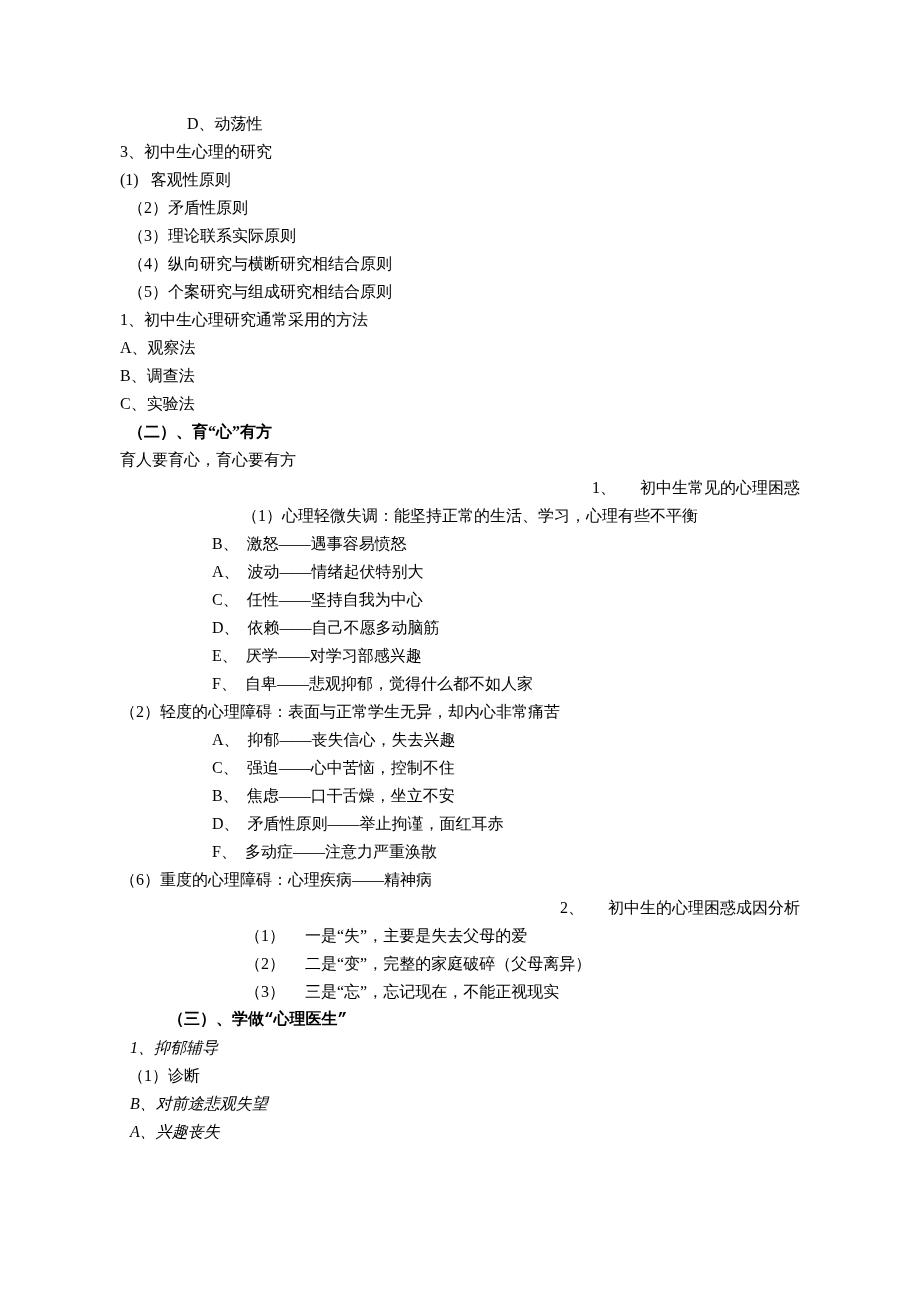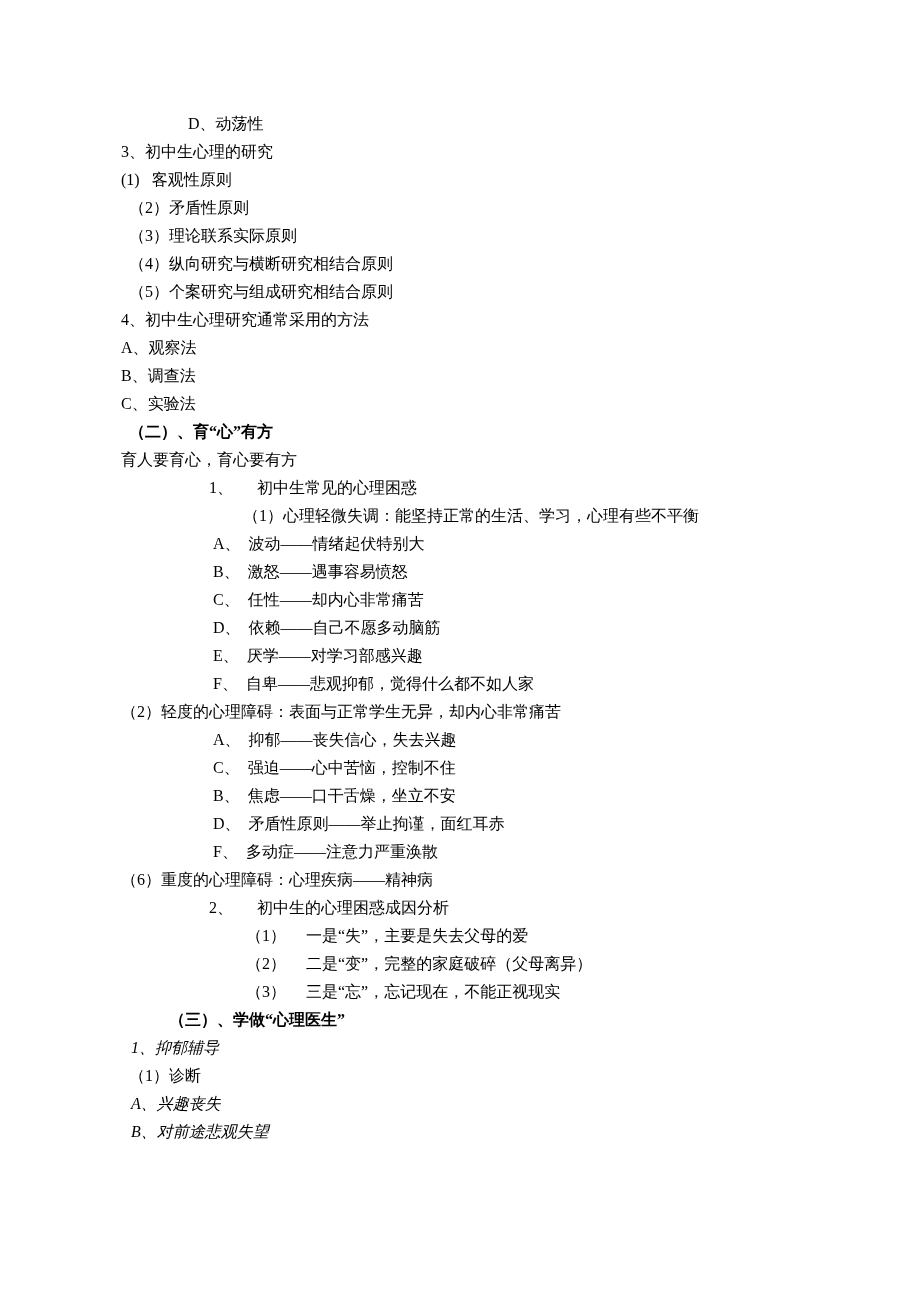--- a/index.html
+++ b/index.html
@@ -6,71 +6,70 @@
       margin: 0;
       padding: 0;
       background: #ffffff;
       font-family: "SimSun", "宋体", serif;
       font-size: 16px;
       color: #000000;
       line-height: 1.75;
       width: 920px;
     }
     .page {
-      padding: 110px 120px 80px 81px;
-      margin-left: 40px;
+      padding: 110px 120px 80px 120px;
     }
     .line {
       white-space: pre-wrap;
     }
     .lvl-1b { padding-left: 67px; }
     .lvl-0 { padding-left: 0px; }
     .lvl-0a { padding-left: 8px; }
     .lvl-0b { padding-left: 10px; font-style: italic; }
-    .lvl-num1 { padding-left: 88px; }
+    .lvl-num1 { padding-left: 88px; text-align: right; }
     .lvl-num1a { padding-left: 122px; }
     .lvl-indA { padding-left: 92px; }
-    .lvl-p2 { padding-left: 48px; }
+    .lvl-p2 { padding-left: 48px; font-family: Liberation Mono, monospace; }
     .lvl-cause { padding-left: 125px; }
     .bold { font-weight: bold; }
   </style>
 </head>
 <body>
 
 <div class="page">
 <div class="line lvl-1b">D、动荡性</div>
     <div class="line lvl-0">3、初中生心理的研究</div>
     <div class="line lvl-0">(1)   客观性原则</div>
     <div class="line lvl-0a">（2）矛盾性原则</div>
     <div class="line lvl-0a">（3）理论联系实际原则</div>
     <div class="line lvl-0a">（4）纵向研究与横断研究相结合原则</div>
     <div class="line lvl-0a">（5）个案研究与组成研究相结合原则</div>
-    <div class="line lvl-0">4、初中生心理研究通常采用的方法</div>
+    <div class="line lvl-0">1、初中生心理研究通常采用的方法</div>
     <div class="line lvl-0">A、观察法</div>
     <div class="line lvl-0">B、调查法</div>
     <div class="line lvl-0">C、实验法</div>
     <div class="line lvl-0a bold">（二）、育“心”有方</div>
     <div class="line lvl-0">育人要育心，育心要有方</div>
     <div class="line lvl-num1">1、　  初中生常见的心理困惑</div>
     <div class="line lvl-num1a">（1）心理轻微失调：能坚持正常的生活、学习，心理有些不平衡</div>
+    <div class="line lvl-indA">B、  激怒——遇事容易愤怒</div>
     <div class="line lvl-indA">A、  波动——情绪起伏特别大</div>
-    <div class="line lvl-indA">B、  激怒——遇事容易愤怒</div>
-    <div class="line lvl-indA">C、  任性——却内心非常痛苦</div>
+    <div class="line lvl-indA">C、  任性——坚持自我为中心</div>
     <div class="line lvl-indA">D、  依赖——自己不愿多动脑筋</div>
     <div class="line lvl-indA">E、  厌学——对学习部感兴趣</div>
     <div class="line lvl-indA">F、  自卑——悲观抑郁，觉得什么都不如人家</div>
     <div class="line lvl-0">（2）轻度的心理障碍：表面与正常学生无异，却内心非常痛苦</div>
     <div class="line lvl-indA">A、  抑郁——丧失信心，失去兴趣</div>
     <div class="line lvl-indA">C、  强迫——心中苦恼，控制不住</div>
     <div class="line lvl-indA">B、  焦虑——口干舌燥，坐立不安</div>
     <div class="line lvl-indA">D、  矛盾性原则——举止拘谨，面红耳赤</div>
     <div class="line lvl-indA">F、  多动症——注意力严重涣散</div>
     <div class="line lvl-0">（6）重度的心理障碍：心理疾病——精神病</div>
     <div class="line lvl-num1">2、　  初中生的心理困惑成因分析</div>
     <div class="line lvl-cause">（1）　 一是“失”，主要是失去父母的爱</div>
     <div class="line lvl-cause">（2）　 二是“变”，完整的家庭破碎（父母离异）</div>
     <div class="line lvl-cause">（3）　 三是“忘”，忘记现在，不能正视现实</div>
     <div class="line lvl-p2 bold">（三）、学做“心理医生”</div>
     <div class="line lvl-0b">1、抑郁辅导</div>
     <div class="line lvl-0a">（1）诊断</div>
+    <div class="line lvl-0b">B、对前途悲观失望</div>
     <div class="line lvl-0b">A、兴趣丧失</div>
-    <div class="line lvl-0b">B、对前途悲观失望</div>
   </div>
 
 </body></html>

